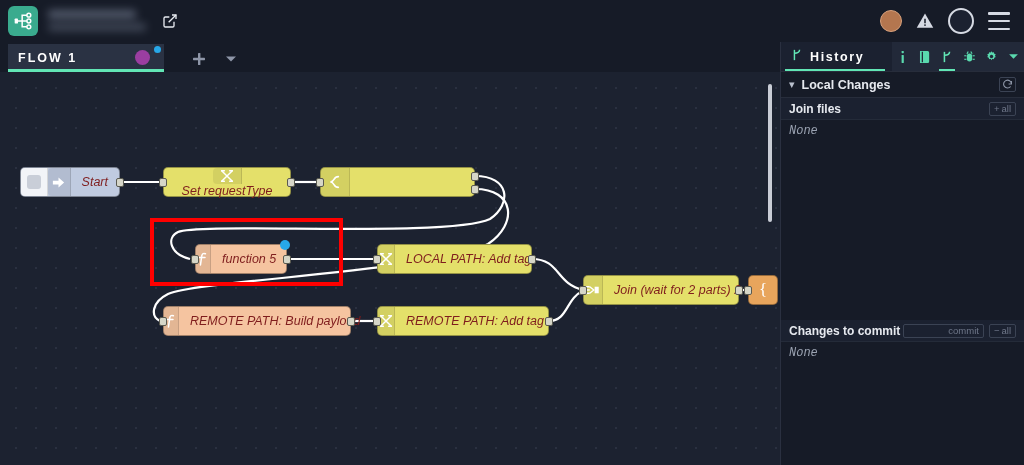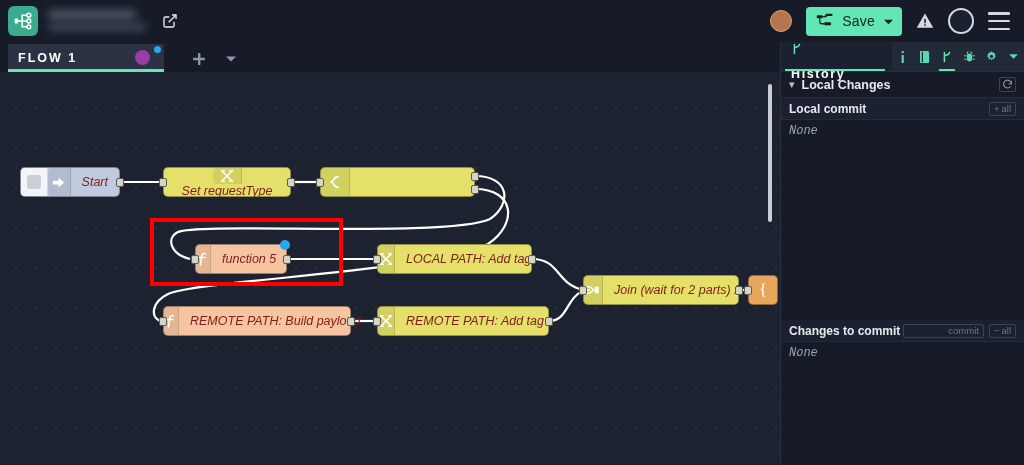--- a/index.html
+++ b/index.html
@@ -146,22 +146,22 @@
   
   #sidebar {
     position: absolute; left: 780px; top: 42px; width: 244px; height: 423px;
     background: #161b27; border-left: 1px solid #2a3040;
   }
   #sidebar-header {
     height: 30px; display: flex; align-items: center;
     border-bottom: 1px solid #272d3b; background: #1b2130;
   }
   #sidebar-title-wrap {
-    display: flex; gap: 7px; padding: 0 10px;
-    height: 100%; position: relative; cursor: pointer; flex-direction: column;
+    display: flex; align-items: center; gap: 7px; padding: 0 10px;
+    height: 100%; position: relative; cursor: pointer;
   }
   #sidebar-title {
     color: #ffffff; font-size: 12.5px; font-weight: bold; letter-spacing: 1.6px;
   }
   #sidebar-title-underline {
     position: absolute; left: 4px; bottom: 0; width: 100px; height: 2px; background: #62e6b5;
   }
   #sidebar-tabs {
     margin-left: auto; display: flex; align-items: center; height: 100%;
     background: #222939;
@@ -225,37 +225,20 @@
     <div id="external-link-icon">
       <svg width="16" height="16" viewBox="0 0 24 24" fill="none" stroke="#e8ebf1" stroke-width="2">
         <path d="M18 13v6a2 2 0 0 1-2 2H5a2 2 0 0 1-2-2V8a2 2 0 0 1 2-2h6"></path>
         <path d="M15 3h6v6"></path>
           <path d="M10 14 21 3"></path>
       </svg>
     </div>
 
     <div id="header-right">
       <div id="avatar-circle"></div>
-      <button id="save-button">
-        <span>
-          <svg width="18" height="14" viewBox="0 0 24 18" fill="#11231c">
-            <rect x="1" y="2.5" width="8" height="4" rx="1"></rect>
-            <rect x="13" y="0.5" width="9" height="3.2" rx="1"></rect>
-            <rect x="11" y="12" width="9" height="4" rx="1"></rect>
-            <path d="M9 4.5h3.5v-1.5h1.2v1.5H12.5" stroke="#11231c" stroke-width="1.4" fill="none"></path>
-            <path d="M5 6.5v4.5c0 1.6 1.3 3 3 3h3.2" stroke="#11231c" stroke-width="1.7" fill="none"></path>
-          </svg>
-        </span>
-        <span class="lbl">Save</span>
-        <span>
-          <svg width="11" height="8" viewBox="0 0 12 8" fill="#11231c">
-              <path d="M1 1.5 6 6.5 11 1.5z"></path>
-            </svg>
-        </span>
-      </button>
       <div id="warning-icon">
         <svg width="18" height="18" viewBox="0 0 24 24" fill="#d6dae3">
           <path d="M12 2 23 21H1z"></path>
           <rect x="11" y="9" width="2" height="6" fill="#161b27"></rect>
           <rect x="11" y="16.5" width="2" height="2" fill="#161b27"></rect>
         </svg>
       </div>
       <div id="status-ring"></div>
       <div id="menu-button">
         <span></span>
@@ -483,21 +466,21 @@
       <span class="txt">Local Changes</span>
       <span id="refresh-button">
         <svg width="11" height="11" viewBox="0 0 14 14" fill="none" stroke="#8e96a8" stroke-width="1.4">
           <path d="M12 6A5 5 0 1 0 11 9.5"></path>
             <path d="M12 2.5v3.8h-3.6"></path>
         </svg>
       </span>
     </div>
 
     <div class="sb-row">
-      <span class="row-title">Local commit</span>
+      <span class="row-title">Join files</span>
       <button class="sb-minibtn">
         <span>+</span>
         <span>all</span>
       </button>
     </div>
     <div id="local-files-body">
       <div class="sb-empty">None</div>
     </div>
 
     <div class="sb-row">

